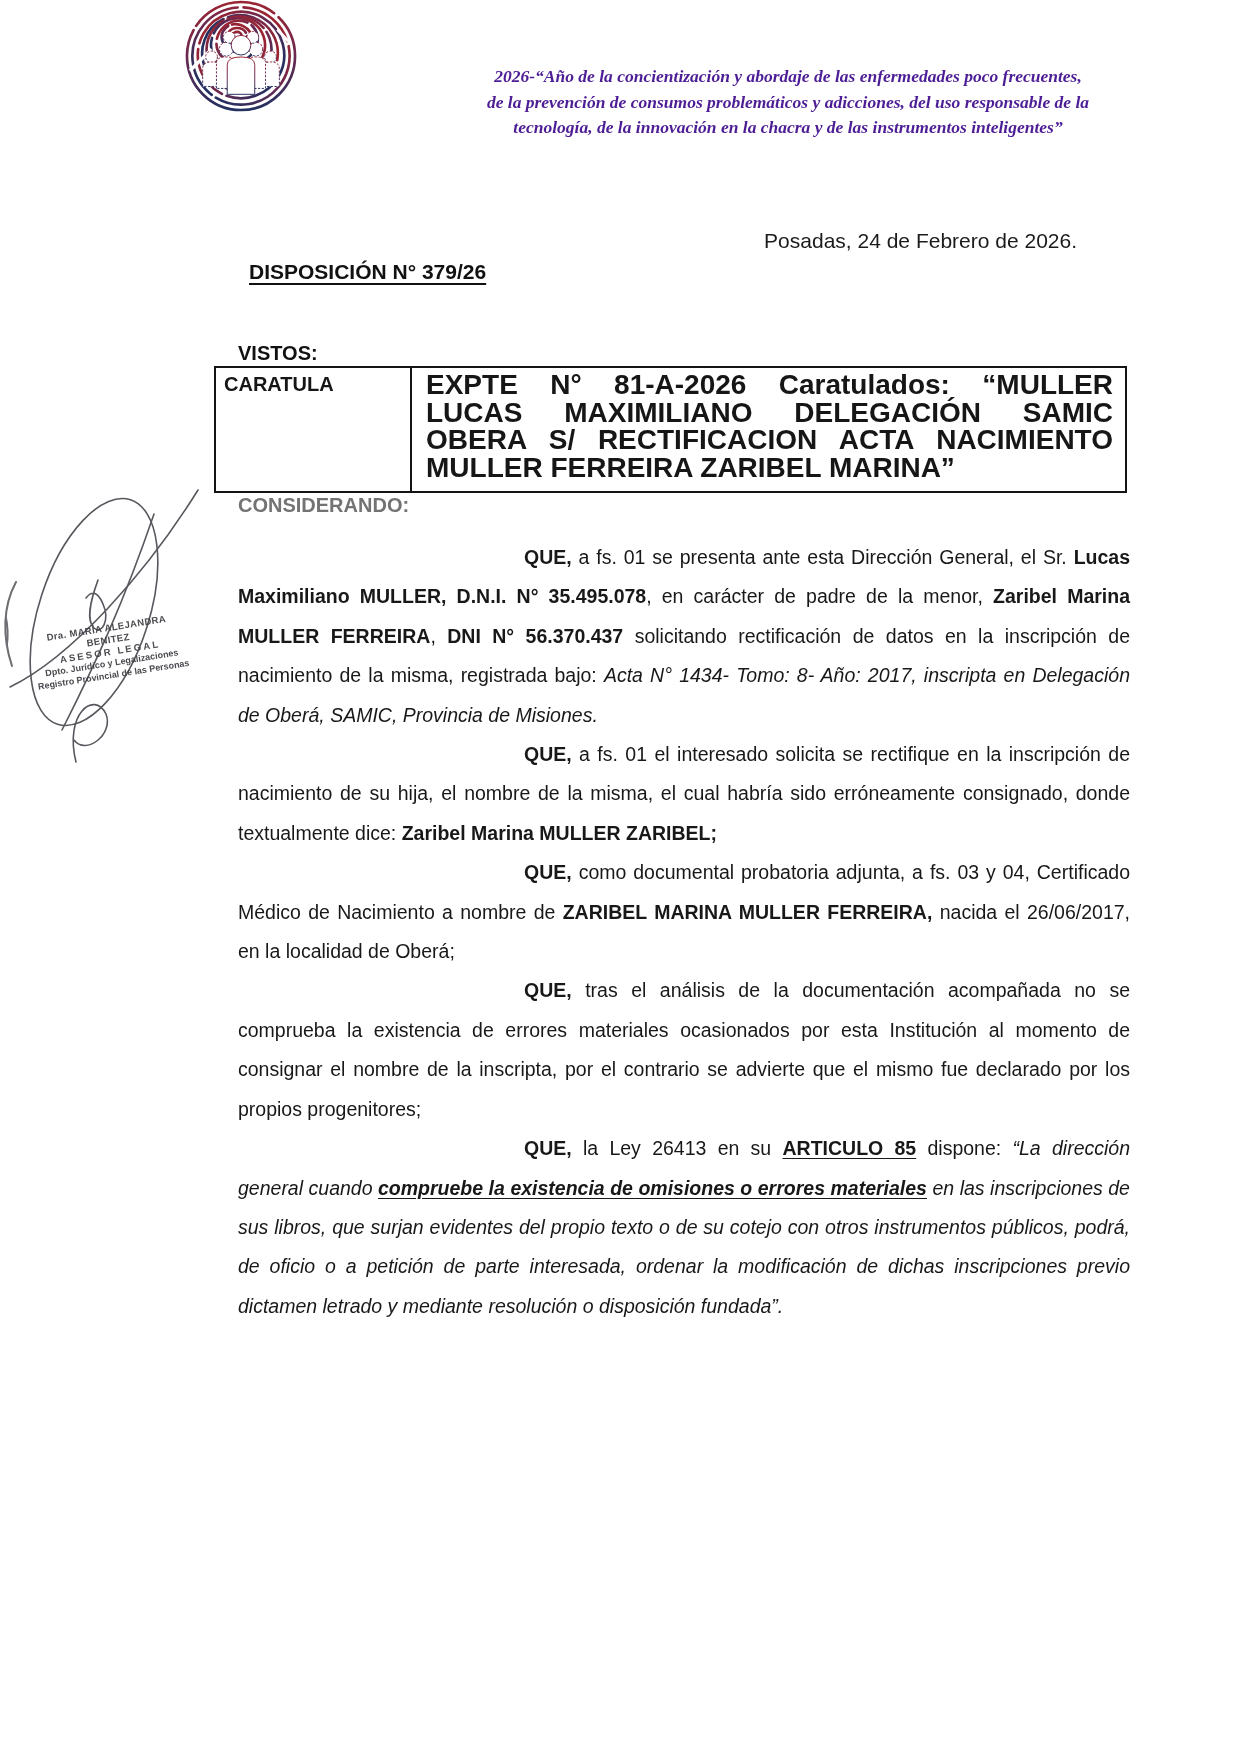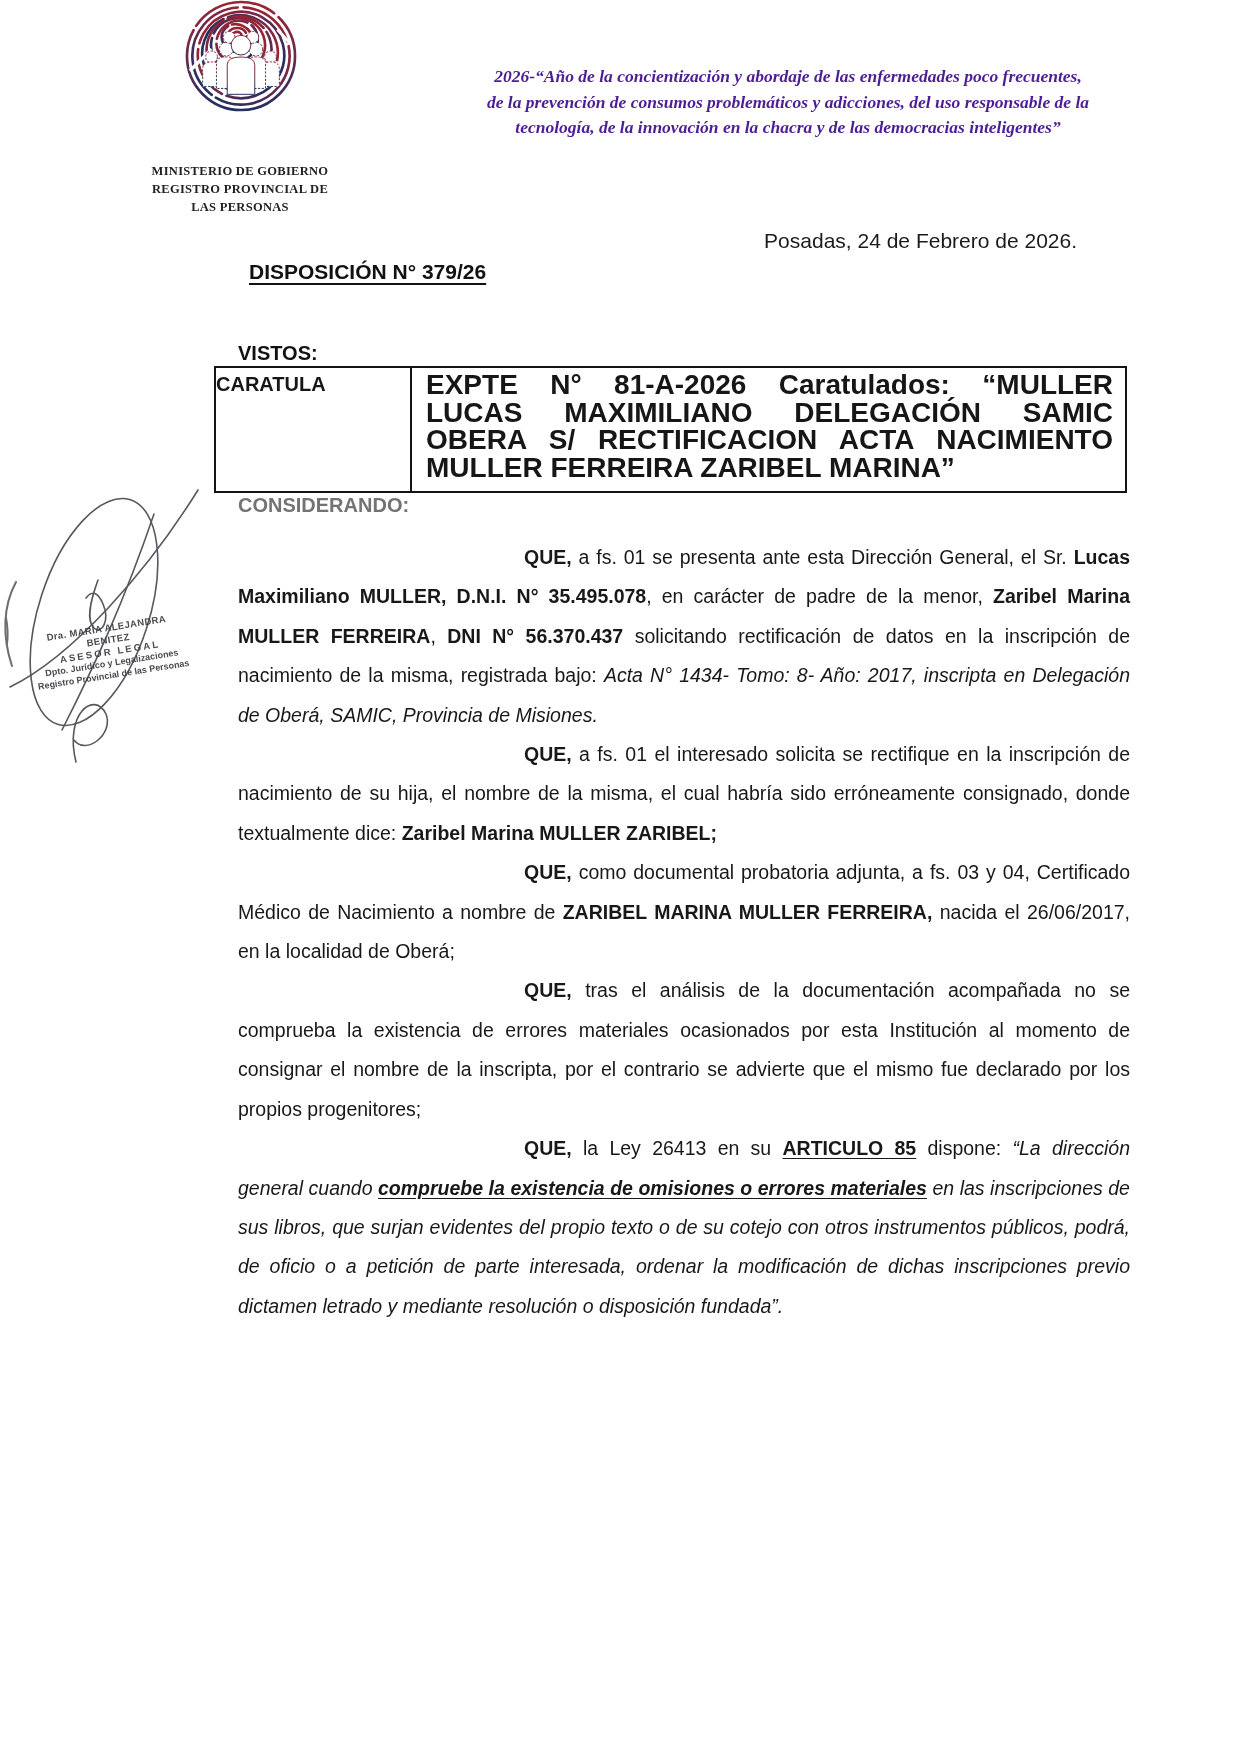--- a/index.html
+++ b/index.html
@@ -46,21 +46,21 @@
   
   .ctable{
     position:absolute;left:214px;top:366px;width:913px;
     border:2.5px solid #141414;
     display:flex;box-sizing:border-box;
     background:#fff;
   }
   .ctable .c1{
     width:196px;box-sizing:border-box;
     border-right:2.5px solid #141414;
-    padding:3px 8px 6px 0;
+    padding:3px 8px 6px 8px;
     font-size:20px;font-weight:bold;line-height:27.5px;
   }
   .ctable .c2{
     flex:1;box-sizing:border-box;
     padding:3px 12px 10px 14px;
     font-size:28px;font-weight:bold;line-height:27.5px;
     text-align:justify;
   }
   
   .considerando{
@@ -134,30 +134,25 @@
             <path d="M65 90 L65 64 Q65 58 75 58 Q85 58 85 64 L85 90 Z"></path>
           <circle cx="48" cy="38" r="6"></circle>
           <circle cx="72" cy="38" r="6"></circle>
         </g>
         <circle cx="60" cy="46" r="10"></circle>
         <path d="M46 96 L46 66 Q46 58 60 58 Q74 58 74 66 L74 96 Z"></path>
       </g>
     </svg>
   </div>
 
-  <div class="ministry">
-    <div>MINISTERIO DE GOBIERNO</div>
-    <div>REGISTRO PROVINCIAL DE</div>
-    <div>LAS PERSONAS</div>
-  </div>
 
   <div class="legend">
     <div>2026-“Año de la concientización y abordaje de las enfermedades poco frecuentes,</div>
     <div>de la prevención de consumos problemáticos y adicciones, del uso responsable de la</div>
-    <div>tecnología, de la innovación en la chacra y de las democracias inteligentes”</div>
+    <div>tecnología, de la innovación en la chacra y de las instrumentos inteligentes”</div>
   </div>
 
   <div class="dateline">Posadas, 24 de Febrero de 2026.</div>
   <div class="dispo">DISPOSICIÓN N° 379/26</div>
 
   <div class="vistos">VISTOS:</div>
   <div class="ctable">
     <div class="c1">CARATULA</div>
     <div class="c2">EXPTE N° 81-A-2026 Caratulados: “MULLER LUCAS MAXIMILIANO DELEGACIÓN SAMIC OBERA S/ RECTIFICACION ACTA NACIMIENTO MULLER FERREIRA ZARIBEL MARINA”</div>
   </div>

